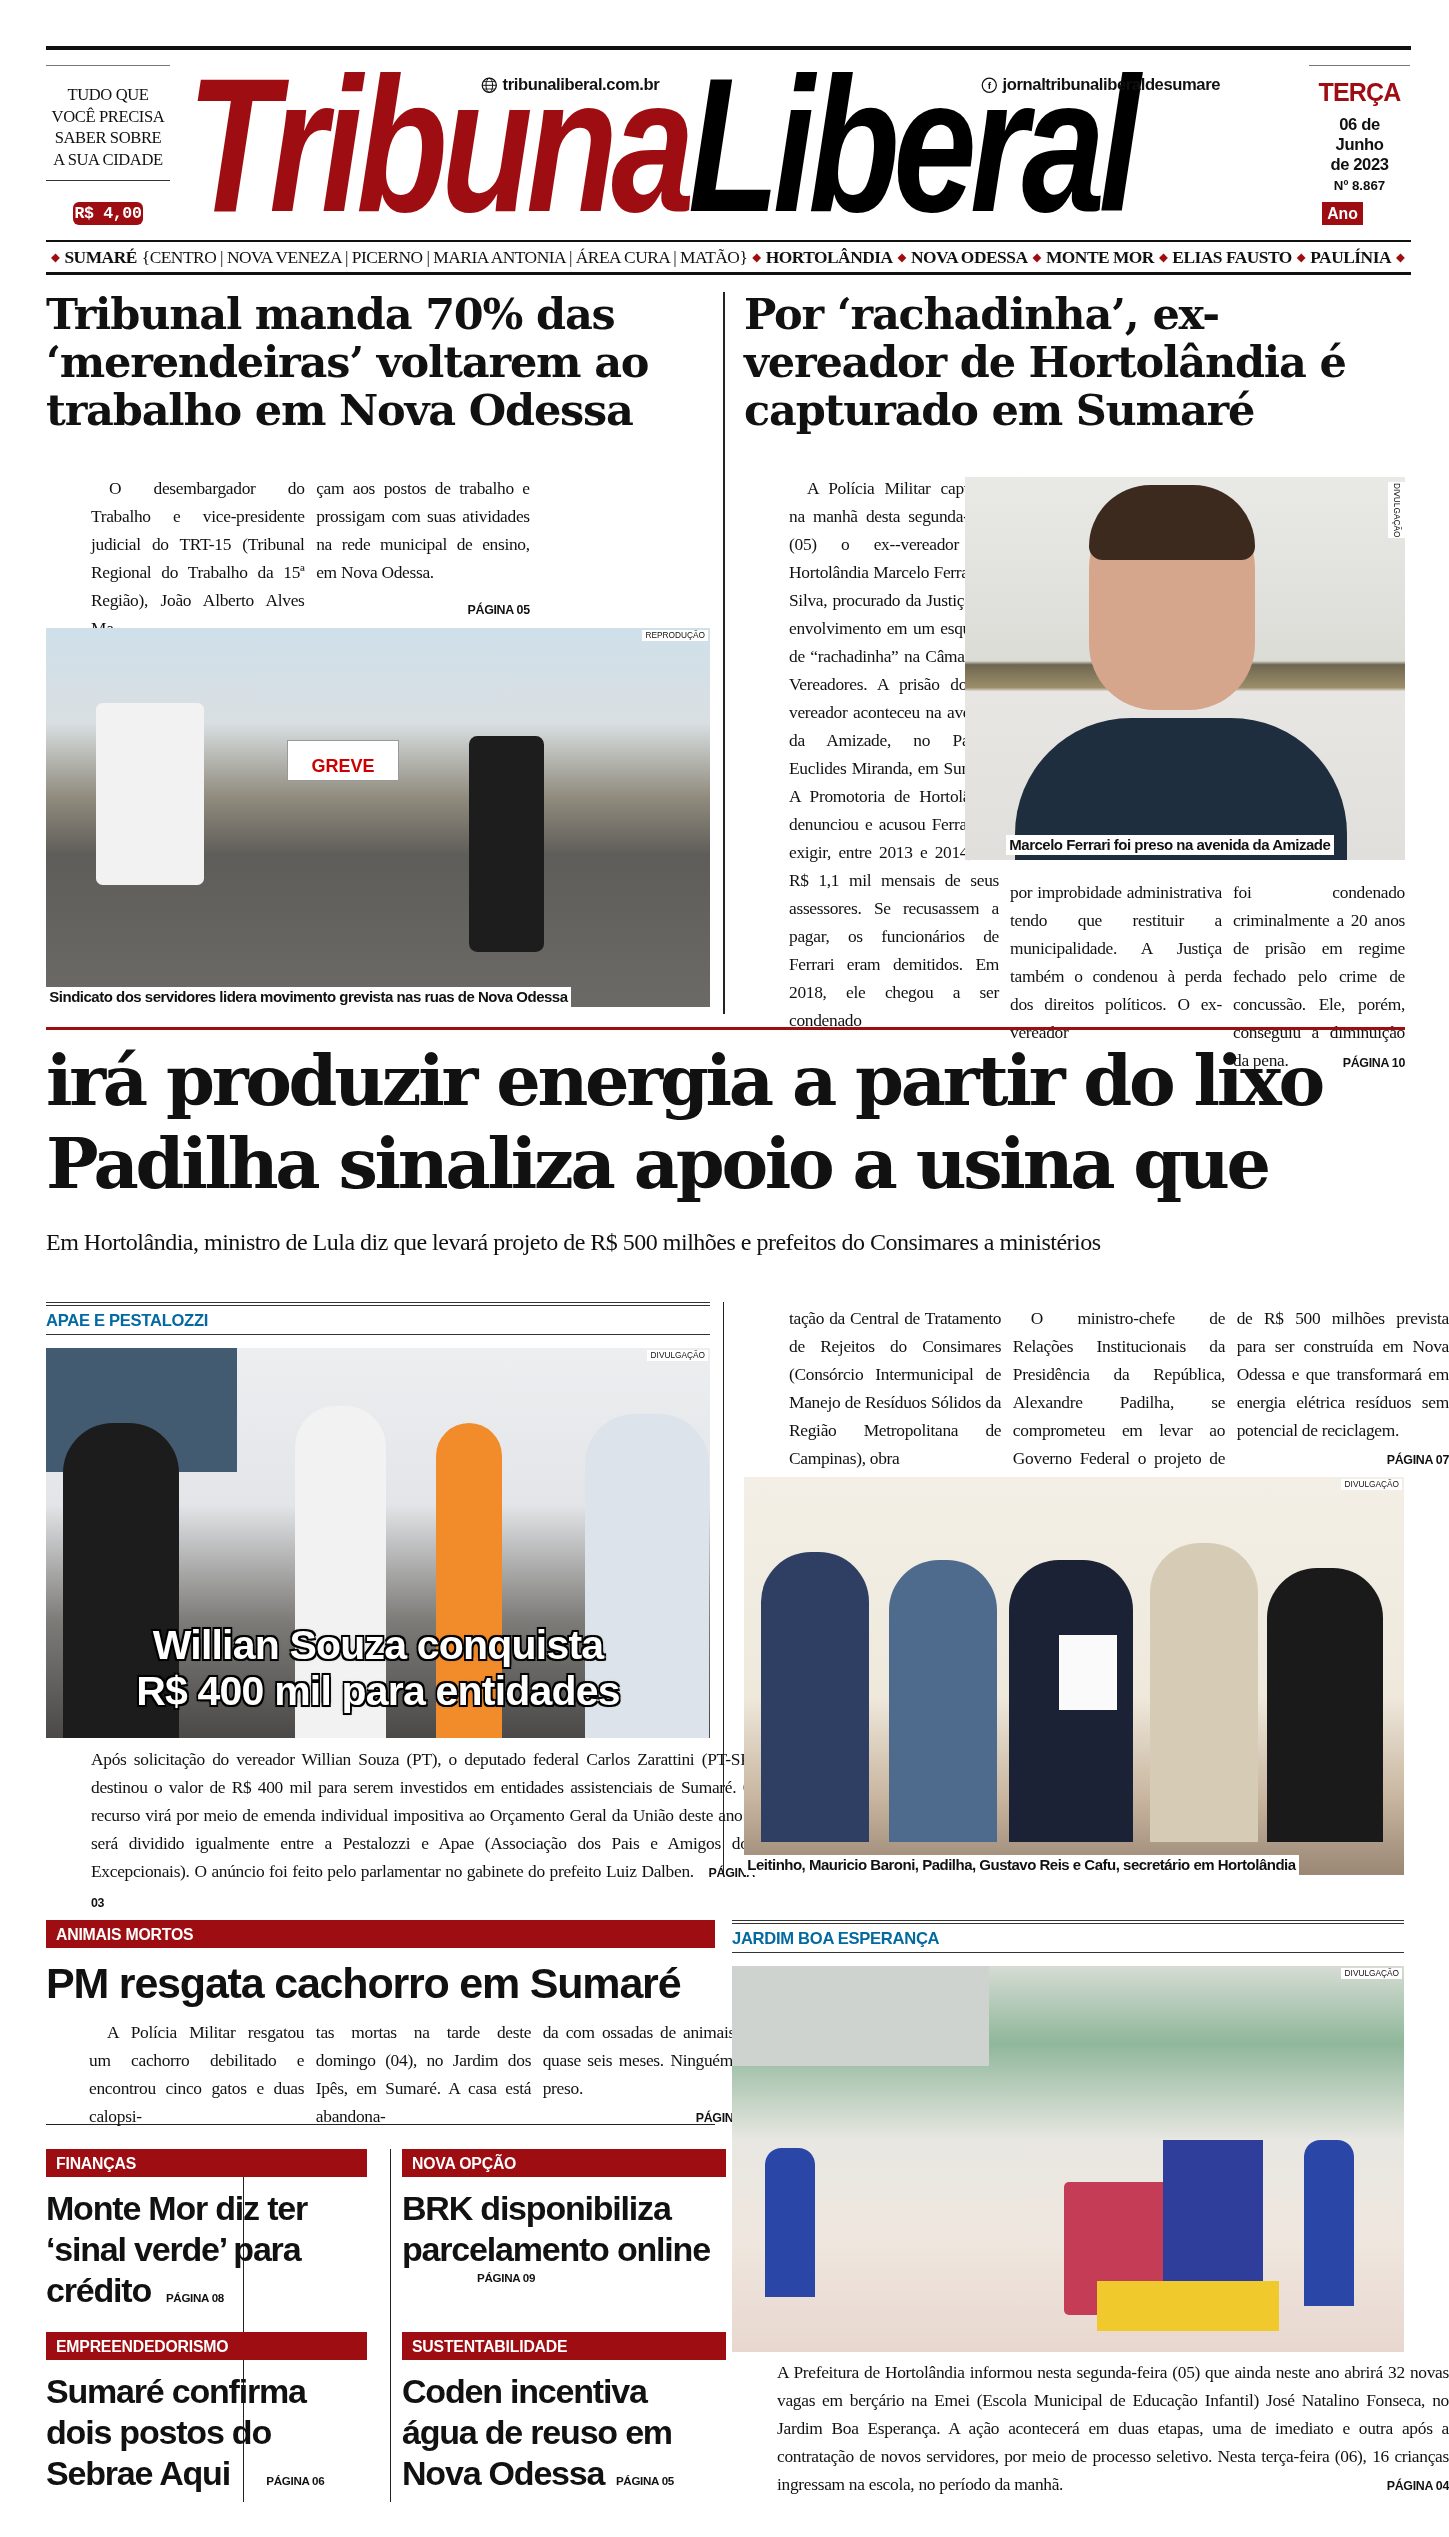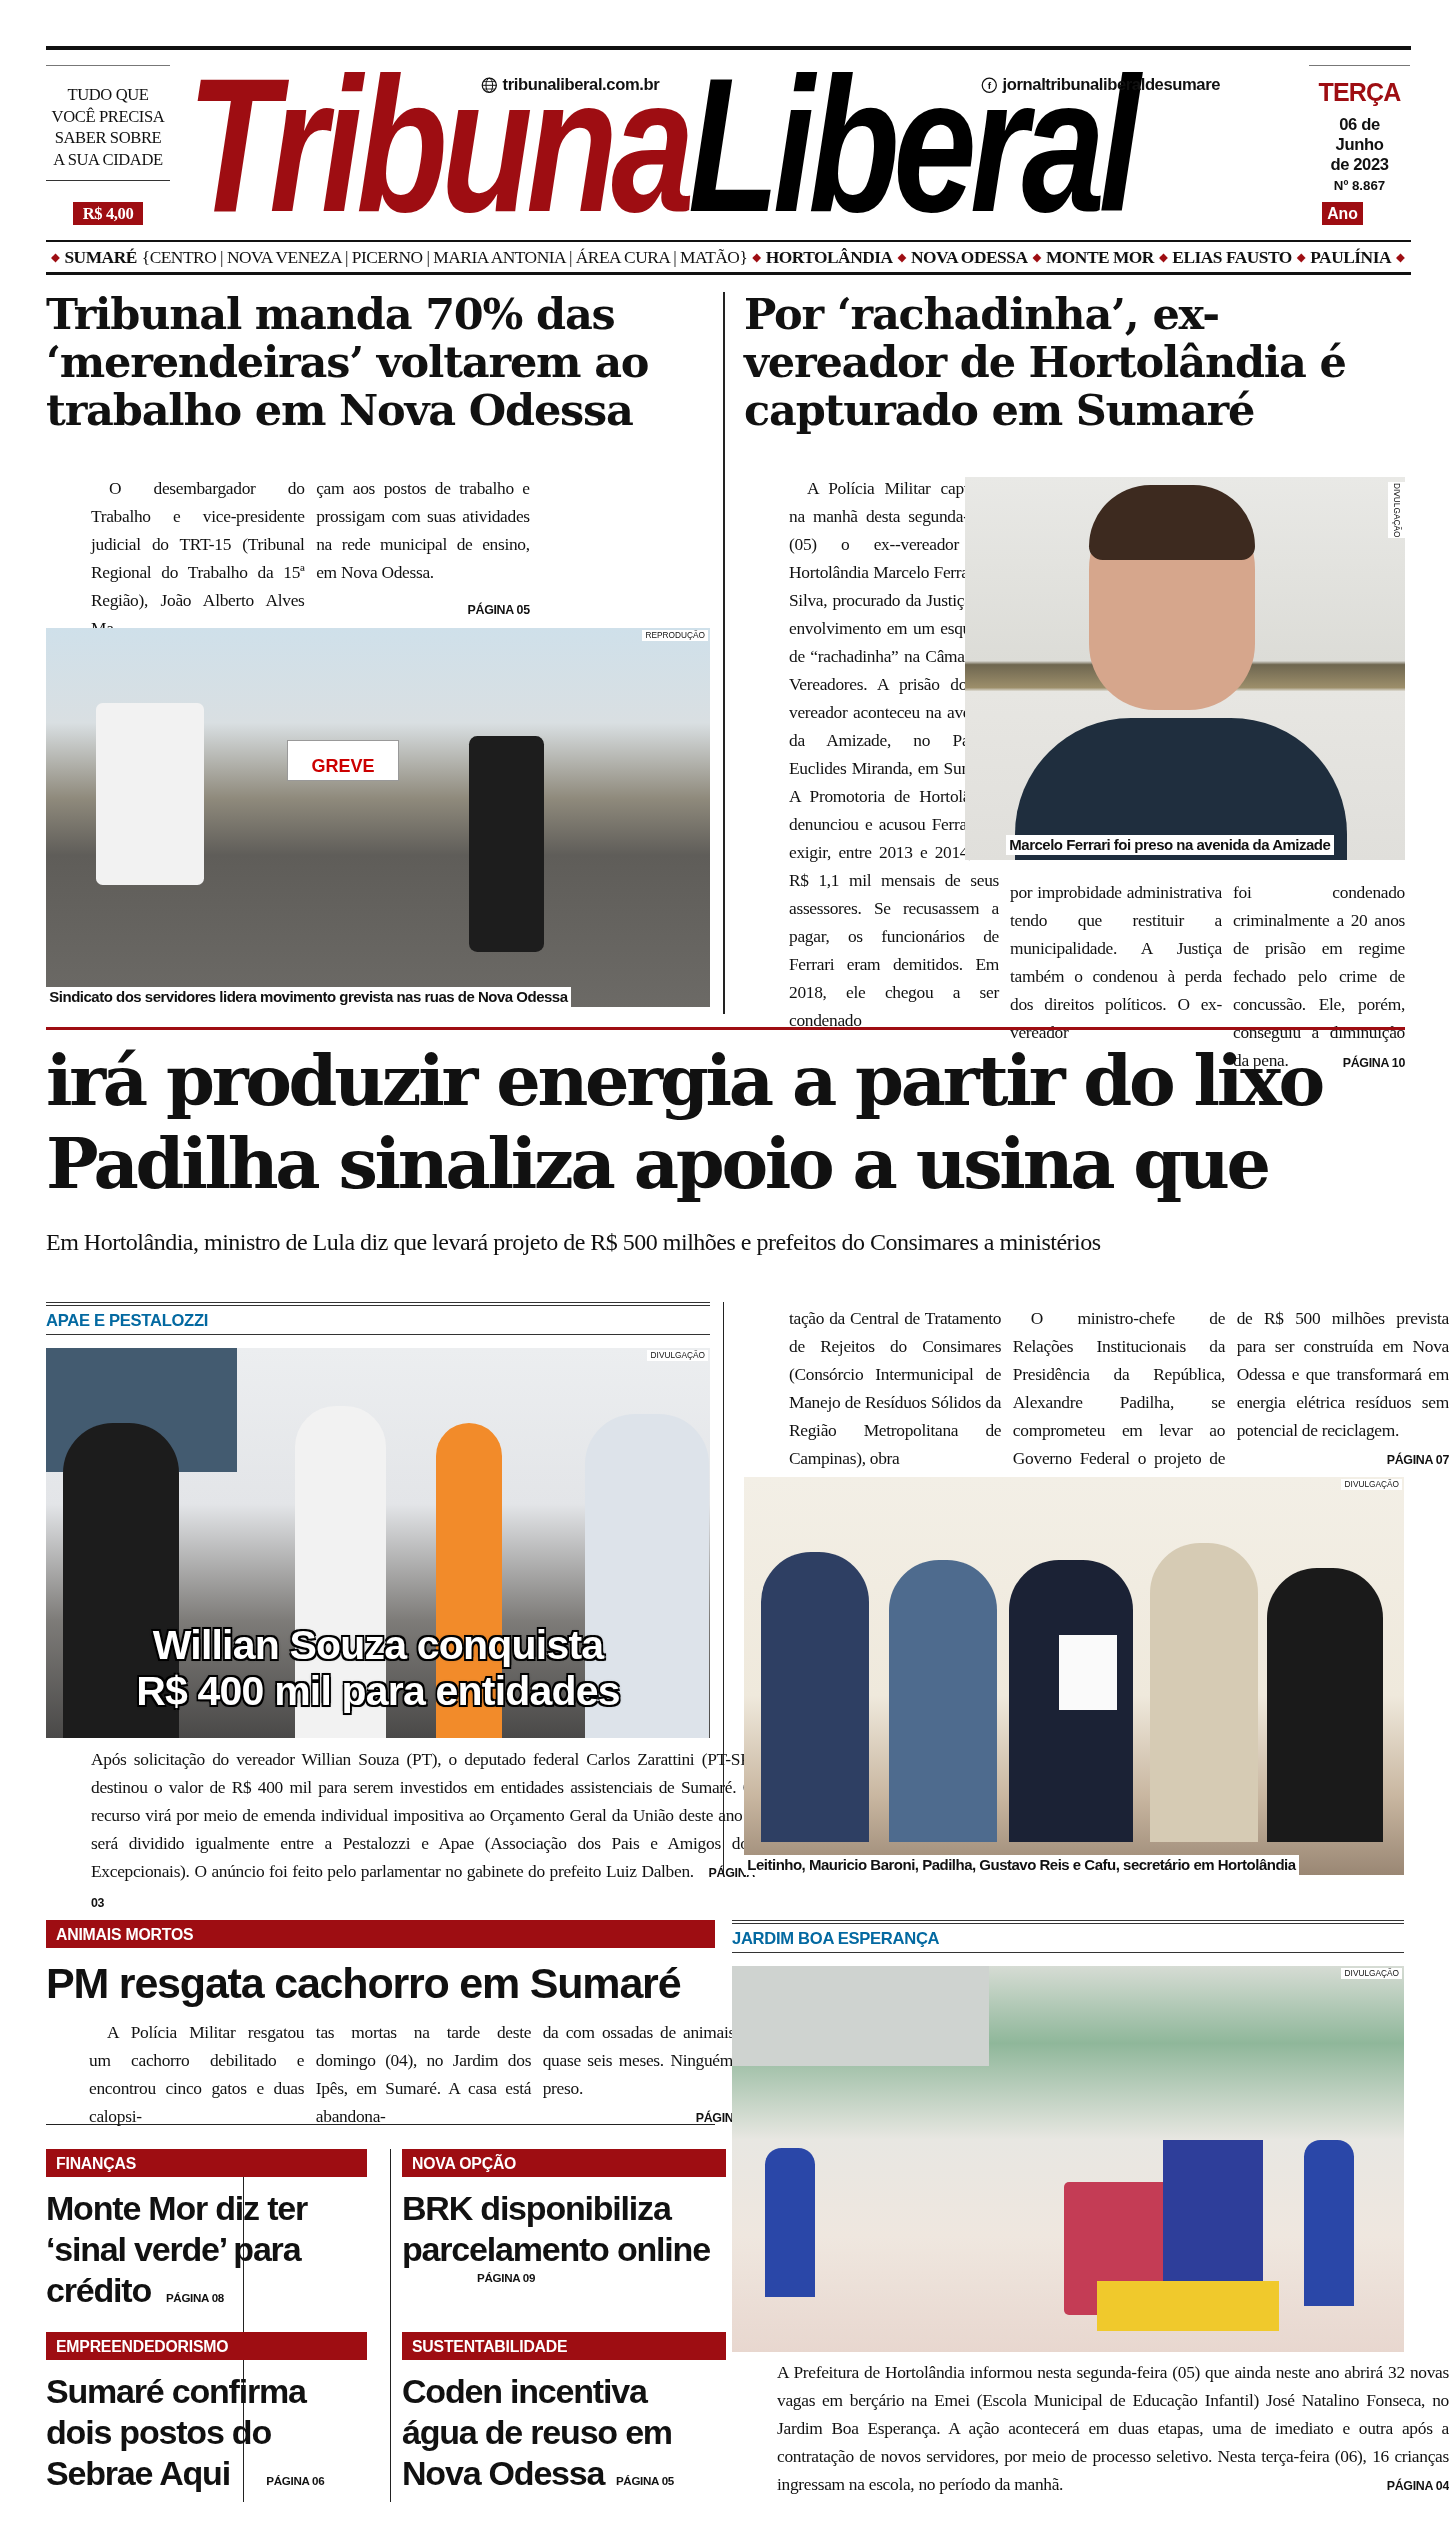--- a/index.html
+++ b/index.html
@@ -1,19 +1,19 @@
 <!DOCTYPE html>
 <html style="font-size:13.3px"><head>
 <meta charset="utf-8">
 <style>
   * { box-sizing: border-box; margin: 0; padding: 0; }
   html, body { width: 1449px; height: 2538px; background: #ffffff; overflow: hidden; }
   body { position: relative; font-family: "Liberation Serif", serif; color: #111; }
   .abs { position: absolute; }
-  .cond { font-family: Liberation Serif, serif; font-weight: bold; letter-spacing: -0.4px; }
+  .cond { font-family: Liberation Mono, monospace; font-weight: bold; letter-spacing: -0.4px; border-radius: 6px; }
   .serifh { font-family: "DejaVu Serif", serif; font-weight: bold; letter-spacing: -1.2px; }
   .rule { position: absolute; background: #111; }
   .red { color: #9e0d12; }
   .redbg { background: #9e0d12; color: #fff; }
 
   
   .masthead-top { left: 46px; top: 46px; width: 1365px; height: 4.1px; background: #111; }
   .tagline-box { left: 46px; top: 65px; width: 124px; height: 116px; border-top: 1.7px solid #777; border-bottom: 1.7px solid #333; text-align: center; padding-top: 18px; font-family: "Liberation Serif", serif; font-size: 16.6px; line-height: 21.6px; letter-spacing: -0.4px; }
   .price { left: 73px; top: 202px; width: 70px; height: 23px; font-size: 16.6px; text-align: center; line-height: 23px; }
   .logo { left: 187px; top: 58px; height: 174px; font-family: "Liberation Sans", sans-serif; font-weight: bold; font-style: italic; font-size: 192px; line-height: 174px; letter-spacing: -8.3px; transform: scaleX(0.78); transform-origin: left top; white-space: nowrap; }

